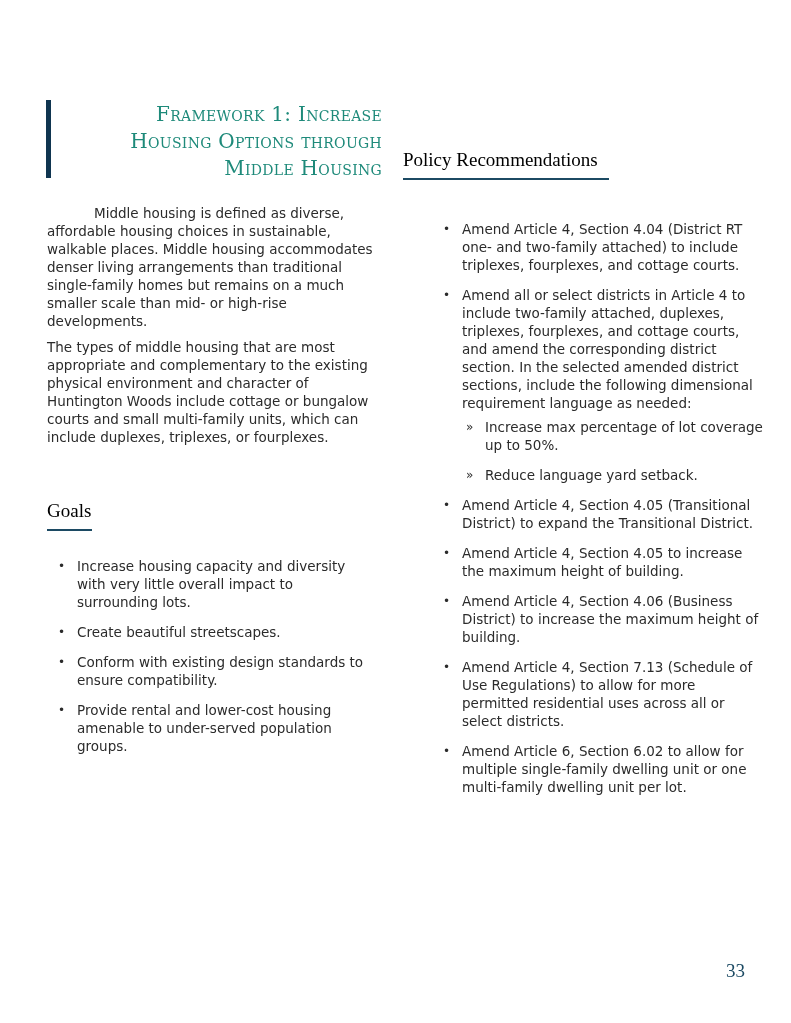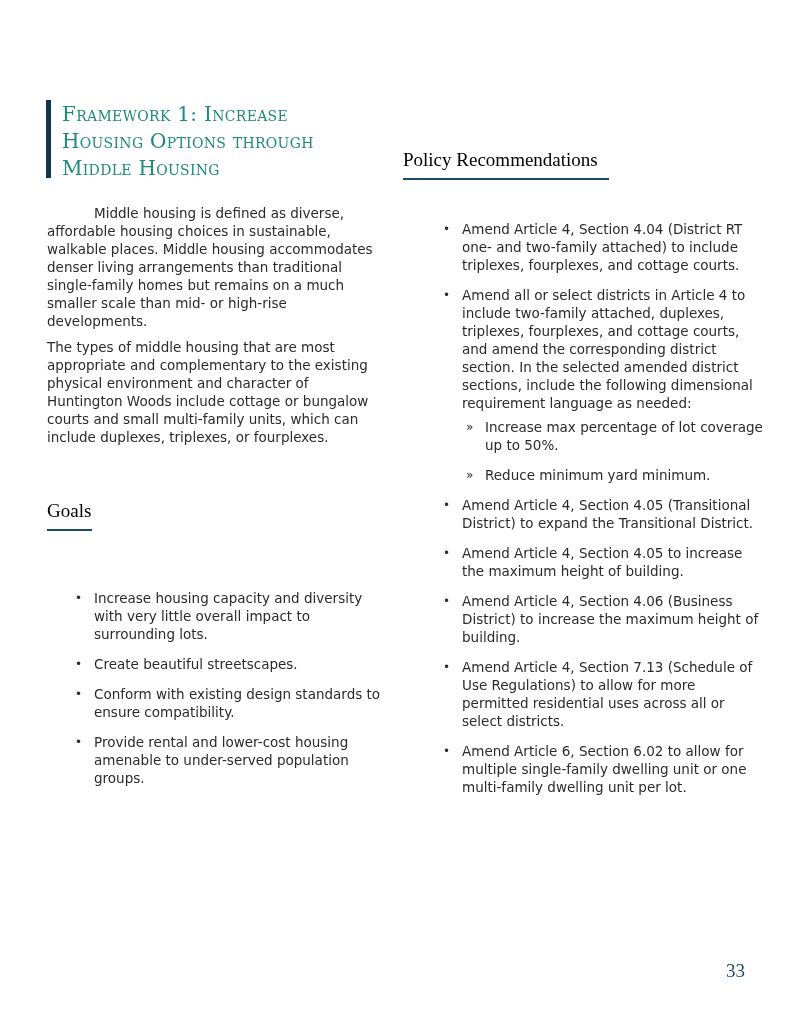--- a/index.html
+++ b/index.html
@@ -4,21 +4,21 @@
   <style>
     html, body { margin: 0; padding: 0; background: #ffffff; }
     body { width: 791px; height: 1023px; position: relative; overflow: hidden;
            font-family: "DejaVu Sans", sans-serif; color: #2b2b2b; }
     .title-block { position: absolute; left: 46px; top: 100px; width: 320px; }
     .title-bar { position: absolute; left: 0; top: 0; width: 5px; height: 78px; background: #0f3550; }
     .title { position: absolute; left: 16px; top: 1px; margin: 0;
              font-family: "DejaVu Serif", "Liberation Serif", serif; font-weight: normal;
              font-variant: small-caps; color: #1e8a7a; font-size: 20px; line-height: 27px;
              letter-spacing: 0.3px; width: 320px; }
-    .title span { display: block; white-space: nowrap; }
+    .title span { display: block; white-space: nowrap; text-align: right; }
     .sec-heading { position: absolute; margin: 0; font-family: "Liberation Serif", serif;
                    font-weight: normal; color: #000000; font-size: 19px; }
     .sec-rule { position: absolute; height: 2px; background: #1c4a63; }
     .col { position: absolute; font-size: 13.5px; line-height: 18px; }
     .col p { margin: 0 0 8px 0; }
     .indent { text-indent: 47px; }
     ul { list-style: none; margin: 0; padding: 0; }
     li.b { position: relative; padding-left: 27px; margin-bottom: 12px; }
     li.b::before { content: "•"; position: absolute; left: 8px; top: 0; font-size: 12px; }
     li.s { position: relative; padding-left: 50px; margin-bottom: 12px; margin-top: 0; }
@@ -42,35 +42,35 @@
 <div class="sec-rule" style="left:403px; top:178px; width:206px;"></div>
 
 <div class="col" style="left:47px; top:204px; width:340px;">
   <p class="indent">Middle housing is defined as diverse, affordable housing choices in sustainable, walkable places. Middle housing accommodates denser living arrangements than traditional single-family homes but remains on a much smaller scale than mid- or high-rise developments.</p>
   <p>The types of middle housing that are most appropriate and complementary to the existing physical environment and character of Huntington Woods include cottage or bungalow courts and small multi-family units, which can include duplexes, triplexes, or fourplexes.</p>
 </div>
 
 <h2 class="sec-heading" style="left:47px; top:500px;">Goals</h2>
 <div class="sec-rule" style="left:47px; top:529px; width:45px;"></div>
 
-<div class="col" style="left:67px; top:557px; width:325px;margin-top:32px;">
+<div class="col" style="left:50px; top:557px; width:325px;">
   <ul>
     <li class="b">Increase housing capacity and diversity with very little overall impact to surrounding lots.</li>
     <li class="b">Create beautiful streetscapes.</li>
     <li class="b">Conform with existing design standards to ensure compatibility.</li>
     <li class="b">Provide rental and lower-cost housing amenable to under-served population groups.</li>
   </ul>
 </div>
 
 <div class="col" style="left:435px; top:220px; width:330px;">
   <ul>
     <li class="b">Amend Article 4, Section 4.04 (District RT one- and two-family attached) to include triplexes, fourplexes, and cottage courts.</li>
     <li class="b" style="margin-bottom:6px;">Amend all or select districts in Article 4 to include two-family attached, duplexes, triplexes, fourplexes, and cottage courts, and amend the corresponding district section. In the selected amended district sections, include the following dimensional requirement language as needed:</li>
     <li class="s">Increase max percentage of lot coverage up to 50%.</li>
-    <li class="s">Reduce minimum yard minimum.</li>
+    <li class="s">Reduce language yard setback.</li>
     <li class="b">Amend Article 4, Section 4.05 (Transitional District) to expand the Transitional District.</li>
     <li class="b">Amend Article 4, Section 4.05 to increase the maximum height of building.</li>
     <li class="b">Amend Article 4, Section 4.06 (Business District) to increase the maximum height of building.</li>
     <li class="b">Amend Article 4, Section 7.13 (Schedule of Use Regulations) to allow for more permitted residential uses across all or select districts.</li>
     <li class="b">Amend Article 6, Section 6.02 to allow for multiple single-family dwelling unit or one multi-family dwelling unit per lot.</li>
   </ul>
 </div>
 
 <div class="page-num">33</div>
 

